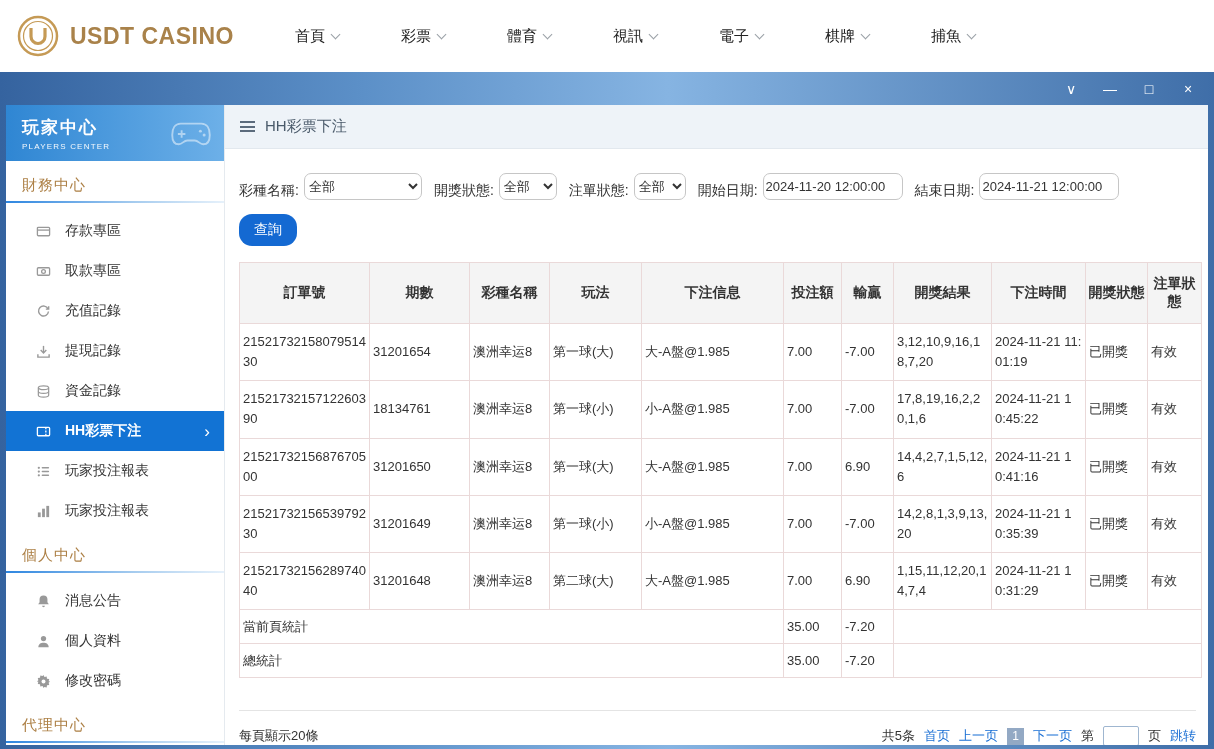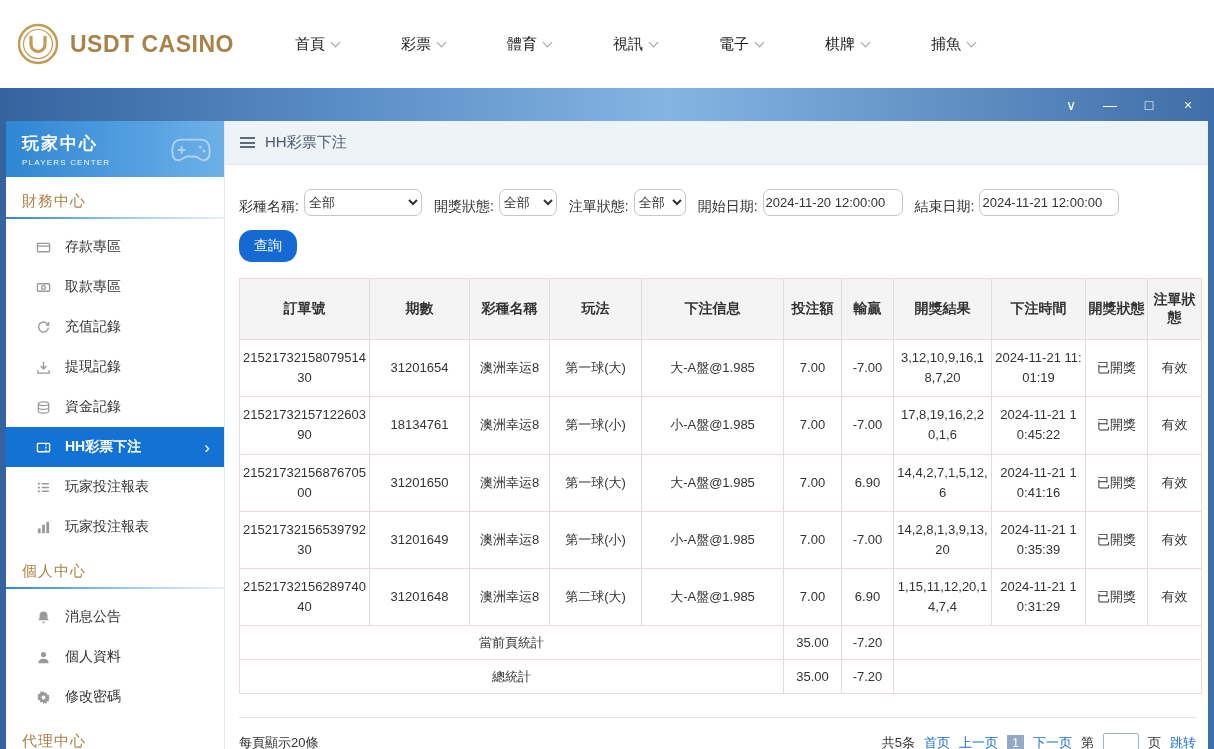--- a/index.html
+++ b/index.html
@@ -1,20 +1,20 @@
 <!DOCTYPE html>
 <html><head>
 <meta charset="utf-8">
 <style>
   *{box-sizing:border-box;margin:0;padding:0}
   html,body{width:1214px;height:749px;overflow:hidden}
   body{font-family:"Liberation Sans",sans-serif;background:#fff;color:#333}
 
   
-  .topbar{height:88px;display:flex;align-items:center;background:#fff;padding-left:12px}
+  .topbar{height:72px;display:flex;align-items:center;background:#fff;padding-left:12px}
   .logo{display:flex;align-items:center;gap:4px;width:255px;cursor:pointer}
   .logo-text{font-size:23px;font-weight:bold;color:#a9824a;letter-spacing:.5px;white-space:nowrap}
   .nav{display:flex;margin-left:28px;gap:62px}
   .nav-item{display:flex;align-items:center;gap:7px;font-size:15px;color:#222;cursor:pointer;white-space:nowrap}
   .chev{width:7px;height:7px;border-right:1.5px solid #9aa0a6;border-bottom:1.5px solid #9aa0a6;transform:rotate(45deg);margin-top:-4px;display:inline-block}
 
   
   .window{height:679px;background:linear-gradient(90deg,#35639f 0%,#5c90c8 30%,#86b4e2 55%,#3f6ea8 100%)}
   .titlebar{height:33px;display:flex;justify-content:flex-end;align-items:center;gap:23px;padding-right:18px}
   .tb-btn{color:#fff;font-size:14px;width:16px;text-align:center;cursor:pointer;line-height:16px}
@@ -45,21 +45,21 @@
   .filters{display:flex;align-items:flex-end;gap:5px;margin:24px 12px 0 14px;font-size:14px;color:#333;white-space:nowrap}
   .filters label{margin-left:7px}
   .filters label:first-child{margin-left:0}
   select,.date-input{height:27px;border:1px solid #c6c6c6;border-radius:7px;background:#fff;font-size:13px;color:#333;font-family:inherit}
   .sel-lottery{width:118px}
   .sel-mid{width:58px}
   .sel-sm{width:52px}
   .date-input{width:140px;padding:0 2px}
   .search-btn{margin:14px 0 0 14px;background:#1469d2;color:#fff;border:none;border-radius:13px;padding:7px 15px;font-size:14px;cursor:pointer;width:fit-content}
 
-  .bet-table{margin:16px 12px 3px 14px;border-collapse:collapse;table-layout:fixed;width:calc(100% - 26px);font-size:13px;color:#333;text-align:center}
+  .bet-table{margin:16px 12px 12px 14px;border-collapse:collapse;table-layout:fixed;width:calc(100% - 26px);font-size:13px;color:#333;}
   .bet-table th{background:#f4f4f4;border:1px solid #ead9d9;font-size:14px;padding:12px 2px;font-weight:bold}
   .bet-table td{border:1px solid #ead9d9;padding:8px 3px;word-break:break-all;line-height:1.55;vertical-align:middle}
   .data-row td{height:57px}
   .summary-row td{height:34px;padding:6px 3px}
   .c0{width:130px}.c1{width:100px}.c2{width:80px}.c3{width:92px}.c4{width:142px}
   .c5{width:58px}.c6{width:52px}.c7{width:98px}.c8{width:94px}.c9{width:62px}.c10{width:54px}
 
   .table-footer{margin:20px 12px 0 14px;border-top:1px solid #e4e4e4;padding-top:15px;display:flex;justify-content:space-between;align-items:center;font-size:13px;color:#333}
   .pager{display:flex;align-items:center;gap:9px}
   .pager a{color:#1a6fd4;text-decoration:none;cursor:pointer}

